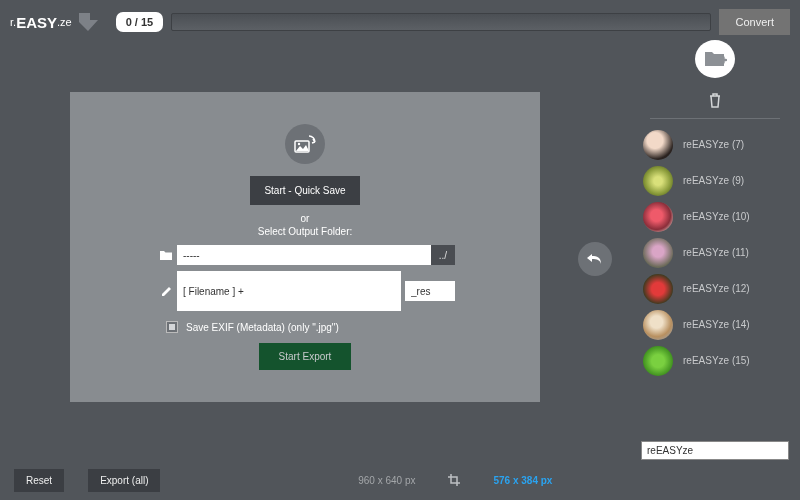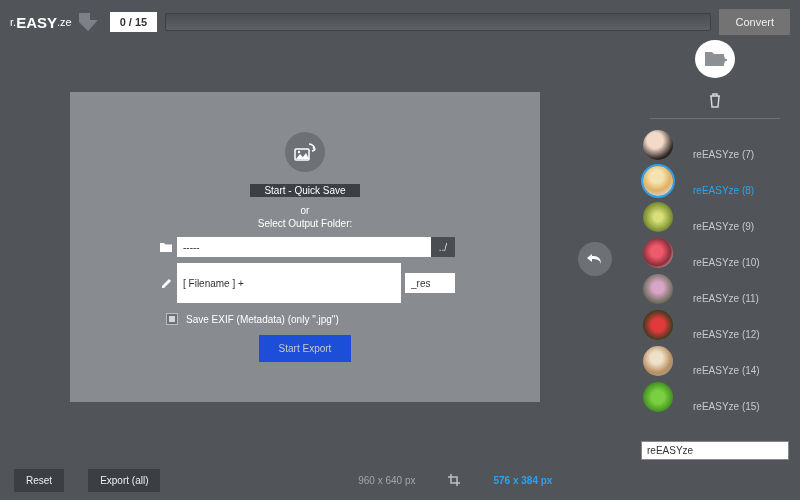--- a/index.html
+++ b/index.html
@@ -5,54 +5,54 @@
 * { box-sizing: border-box; margin: 0; padding: 0; font-family: Arial, sans-serif; }
 body { background: #51555a; width: 800px; height: 500px; overflow: hidden; position: relative; }
 
 .topbar { display: flex; align-items: center; height: 44px; padding: 0 10px; gap: 8px; }
 .logo { display: flex; align-items: center; color: #fff; font-size: 14px; }
 .logo .r { font-size: 11px; }
 .logo .easy { font-weight: bold; font-size: 15px; }
 .logo .ze { font-size: 11px; }
 .logo-arrow { margin-left: 4px; color: #7d8187; }
 .logo-arrow svg { display: block; }
-.counter-box { background: #fff; color: #333; font-size: 11px; font-weight: bold; padding: 4px 10px; border-radius: 0; margin-left: 0; }
+.counter-box { background: #fff; color: #333; font-size: 11px; font-weight: bold; padding: 4px 10px; border-radius: 7px; margin-left: 6px; }
 .progress-track { flex: 1; height: 18px; background: linear-gradient(to bottom,#4b4f54,#5c6065); border: 1px solid #3d4044; border-radius: 2px; }
 .convert-btn { background: #737373; color: #eee; font-size: 11px; padding: 7px 16px; border: none; cursor: pointer; }
 
 .main { display: flex; height: 416px; }
 .left-area { flex: 1; position: relative; display: flex; align-items: center; justify-content: center; }
 .canvas-frame { background: #888c90; width: 470px; height: 310px; position: relative; display: flex; align-items: center; justify-content: center; margin-left: -20px; margin-top: -10px; }
 .dialog { width: 340px; display: flex; flex-direction: column; align-items: center; color: #fff; font-size: 10px; }
 .dialog-icon { width: 40px; height: 40px; background: #6d7176; border-radius: 50%; display: flex; align-items: center; justify-content: center; margin-bottom: 8px; }
-.quicksave-btn { background: #3c3f44; color: #fff; border: none; font-size: 10px; padding: 1px 14px; margin-top: 4px; cursor: pointer; }
+.quicksave-btn { background: #3c3f44; color: #fff; border: none; font-size: 10px; padding: 9px 14px; margin-top: 4px; cursor: pointer; }
 .or-text { margin: 8px 0 2px; }
 .select-output { margin-bottom: 8px; }
 .row { display: flex; align-items: center; width: 300px; margin-bottom: 6px; }
 .row-icon { width: 22px; display: flex; align-items: center; justify-content: center; color: #fff; }
 .path-input { flex: 1; background: #fff; color: #333; font-size: 10px; padding: 4px 6px; border: none; height: 20px; }
 .browse-btn { background: #4a4d52; color: #ddd; border: none; font-size: 10px; padding: 0 8px; height: 20px; cursor: pointer; }
 .filename-input { flex: 1; background: #fff; color: #333; font-size: 10px; padding: 20px 6px; border: none; height: 20px; }
 .suffix-input { width: 50px; background: #fff; color: #333; font-size: 10px; padding: 4px 6px; border: none; height: 20px; margin-left: 4px; }
 .exif-row { display: flex; align-items: center; width: 300px; margin: 4px 0 10px 22px; gap: 8px; }
 .exif-check { width: 12px; height: 12px; border: 1px solid #bbb; background: #6d7176; display: inline-block; position: relative; }
 .exif-check::after { content: ""; position: absolute; inset: 2px; background: #d4d6d8; }
-.start-export { background: #1d4ed8; color: #c8cacc; border: none; font-size: 10px; padding: 8px 20px; cursor: not-allowed; }
+.start-export { background: #14532d; color: #c8cacc; border: none; font-size: 10px; padding: 8px 20px; cursor: not-allowed; }
 
 .undo-fab { position: absolute; right: 18px; top: 50%; transform: translateY(-10px); width: 34px; height: 34px; background: #6d7176; border-radius: 50%; display: flex; align-items: center; justify-content: center; cursor: pointer; }
 
 .right-panel { width: 170px; background: #51555a; display: flex; flex-direction: column; align-items: center; padding-top: 0; }
 .add-fab { width: 40px; height: 40px; background: #fff; border-radius: 50%; display: flex; align-items: center; justify-content: center; margin-top: -4px; cursor: pointer; position: relative; }
 .trash-btn { margin-top: 14px; color: #d4d6d8; cursor: pointer; }
 .hr { width: 130px; height: 1px; background: #6d7176; margin: 10px 0 8px; }
 .thumb-list { width: 160px; overflow-y: scroll; height: 328px; }
 .thumb-list::-webkit-scrollbar { width: 12px; }
 .thumb-list::-webkit-scrollbar-track { background: #e6e7e8; }
 .thumb-list::-webkit-scrollbar-thumb { background: #b7b9bb; }
-.thumb-item { display: flex; align-items: flex-end; padding: 3px 8px; gap: 20px; cursor: pointer; }
+.thumb-item { display: flex; align-items: center; padding: 3px 8px; gap: 10px; cursor: pointer; }
 .thumb-item.selected .thumb-label { color: #2aa3f0; }
 .thumb-item.selected .thumb-circle { box-shadow: 0 0 0 2px #2aa3f0; }
 .thumb-circle { width: 30px; height: 30px; border-radius: 50%; flex-shrink: 0; }
 .thumb-label { font-size: 10px; color: #c8cacc; }
 .search-box { width: 148px; background: #fff; border: 1px solid #888; font-size: 10px; padding: 3px 5px; margin-top: 4px; color: #333; }
 
 .bottombar { height: 40px; display: flex; align-items: center; padding: 0 14px; gap: 24px; color: #bdc0c3; font-size: 10px; }
 .bottom-btn { background: #3b3e43; color: #eee; border: none; font-size: 10px; padding: 6px 12px; cursor: pointer; }
 .spacer { flex: 1; }
 .orig-dim { color: #a3a6a9; }
@@ -138,24 +138,20 @@
       <svg width="14" height="16" viewBox="0 0 14 16">
           <path d="M2 4 h10 M5 4 V2 h4 V4 M3 4 l1 11 h6 l1 -11" fill="none" stroke="#d4d6d8" stroke-width="1.5"></path>
         </svg>
     </div>
     <div class="hr"></div>
     <div class="thumb-list" id="thumb-list">
         <div class="thumb-item">
           <div class="thumb-circle" style="background: radial-gradient(circle at 40% 35%, rgb(242, 217, 200) 30%, rgb(43, 35, 32) 70%);"></div>
           <span class="thumb-label">reEASYze (7)</span>
         </div>
-        <div class="thumb-item selected">
-          <div class="thumb-circle" style="background: radial-gradient(circle at 45% 35%, rgb(244, 227, 176) 25%, rgb(224, 176, 96) 55%, rgb(207, 214, 218) 80%);"></div>
-          <span class="thumb-label">reEASYze (8)</span>
-        </div>
         <div class="thumb-item">
           <div class="thumb-circle" style="background: radial-gradient(circle, rgb(217, 224, 122) 20%, rgb(138, 155, 58) 60%, rgb(74, 90, 32) 90%);"></div>
           <span class="thumb-label">reEASYze (9)</span>
         </div>
         <div class="thumb-item">
           <div class="thumb-circle" style="background: radial-gradient(circle at 45% 45%, rgb(239, 90, 106) 25%, rgb(138, 46, 58) 60%, rgb(239, 232, 220) 90%);"></div>
           <span class="thumb-label">reEASYze (10)</span>
         </div>
         <div class="thumb-item">
           <div class="thumb-circle" style="background: radial-gradient(circle at 50% 45%, rgb(217, 165, 198) 25%, rgb(106, 106, 88) 70%);"></div>

